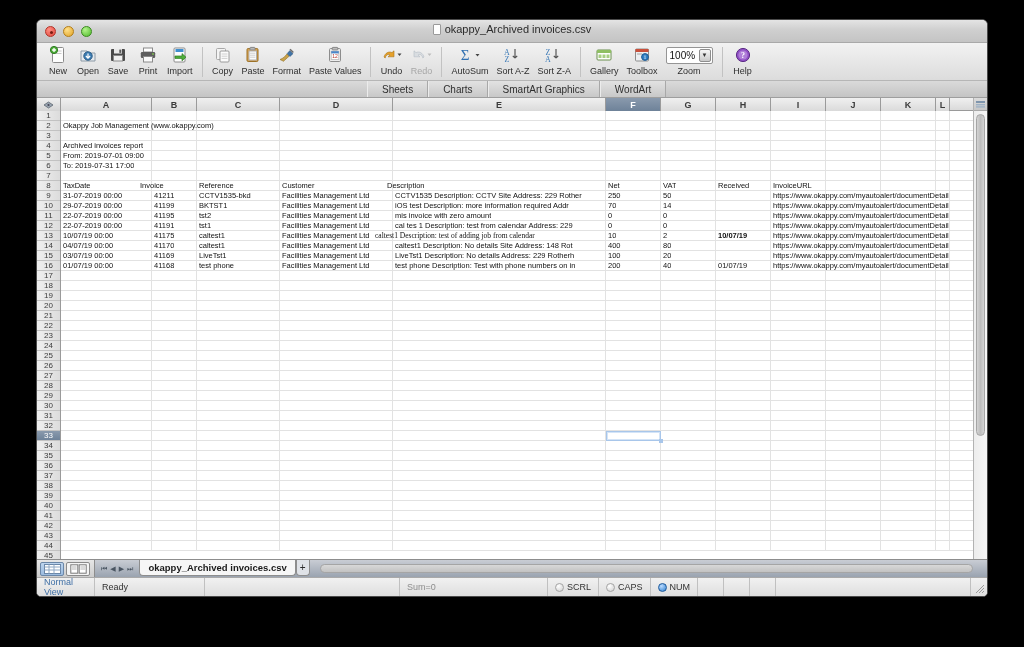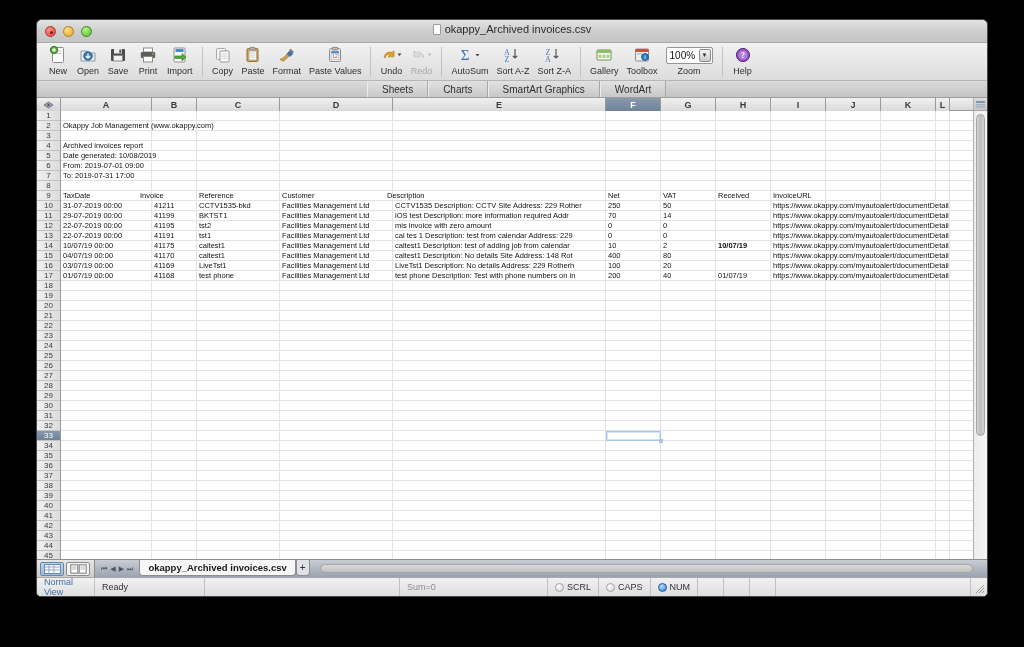--- a/index.html
+++ b/index.html
@@ -610,35 +610,20 @@
             <div class="cell" style="width: 83px;"></div>
             <div class="cell" style="width: 113px;"></div>
             <div class="cell" style="width: 213px;"></div>
             <div class="cell" style="width: 55px;"></div>
             <div class="cell" style="width: 55px;"></div>
             <div class="cell" style="width: 55px;"></div>
             <div class="cell" style="width: 55px;"></div>
             <div class="cell" style="width: 55px;"></div>
             <div class="cell" style="width: 55px;"></div>
             <div class="cell" style="width: 14px;"></div>
-            <div class="celloverlay" style="left: 0px; max-width: 889px; overflow: hidden;">Date generated: 10/08/2019</div>
-          </div>
-          <div class="gridrow">
-            <div class="cell" style="width: 91px;"></div>
-            <div class="cell" style="width: 45px;"></div>
-            <div class="cell" style="width: 83px;"></div>
-            <div class="cell" style="width: 113px;"></div>
-            <div class="cell" style="width: 213px;"></div>
-            <div class="cell" style="width: 55px;"></div>
-            <div class="cell" style="width: 55px;"></div>
-            <div class="cell" style="width: 55px;"></div>
-            <div class="cell" style="width: 55px;"></div>
-            <div class="cell" style="width: 55px;"></div>
-            <div class="cell" style="width: 55px;"></div>
-            <div class="cell" style="width: 14px;"></div>
             <div class="celloverlay" style="left: 0px; max-width: 889px; overflow: hidden;">From: 2019-07-01 09:00</div>
           </div>
           <div class="gridrow">
             <div class="cell" style="width: 91px;"></div>
             <div class="cell" style="width: 45px;"></div>
             <div class="cell" style="width: 83px;"></div>
             <div class="cell" style="width: 113px;"></div>
             <div class="cell" style="width: 213px;"></div>
             <div class="cell" style="width: 55px;"></div>
             <div class="cell" style="width: 55px;"></div>
@@ -784,21 +769,21 @@
             <div class="cell" style="width: 55px;"></div>
             <div class="cell" style="width: 55px;"></div>
             <div class="cell" style="width: 55px;"></div>
             <div class="cell" style="width: 55px;"></div>
             <div class="cell" style="width: 55px;"></div>
             <div class="cell" style="width: 14px;"></div>
             <div class="celloverlay" style="left: 0px; max-width: 91px; overflow: hidden;">10/07/19 00:00</div>
             <div class="celloverlay" style="left: 91px; max-width: 45px; overflow: hidden;">41175</div>
             <div class="celloverlay" style="left: 136px; max-width: 83px; overflow: hidden;">caltest1</div>
             <div class="celloverlay" style="left: 219px; max-width: 113px; overflow: hidden;">Facilities Management Ltd</div>
-            <div class="celloverlay" style="left: 332px; max-width: 213px; overflow: hidden;">caltest1   Description: test of adding job from calendar  </div>
+            <div class="celloverlay" style="left: 312px; max-width: 213px; overflow: hidden; font-family: Liberation Serif, serif;">caltest1   Description: test of adding job from calendar  </div>
             <div class="celloverlay" style="left: 545px; max-width: 55px; overflow: hidden;">10</div>
             <div class="celloverlay" style="left: 600px; max-width: 55px; overflow: hidden;">2</div>
             <div class="celloverlay" style="left: 655px; max-width: 55px; overflow: hidden; font-weight: bold;">10/07/19</div>
             <div class="celloverlay" style="left: 710px; max-width: 179px; overflow: hidden;">https://www.okappy.com/myautoalert/documentDetail</div>
           </div>
           <div class="gridrow">
             <div class="cell" style="width: 91px;"></div>
             <div class="cell" style="width: 45px;"></div>
             <div class="cell" style="width: 83px;"></div>
             <div class="cell" style="width: 113px;"></div>

